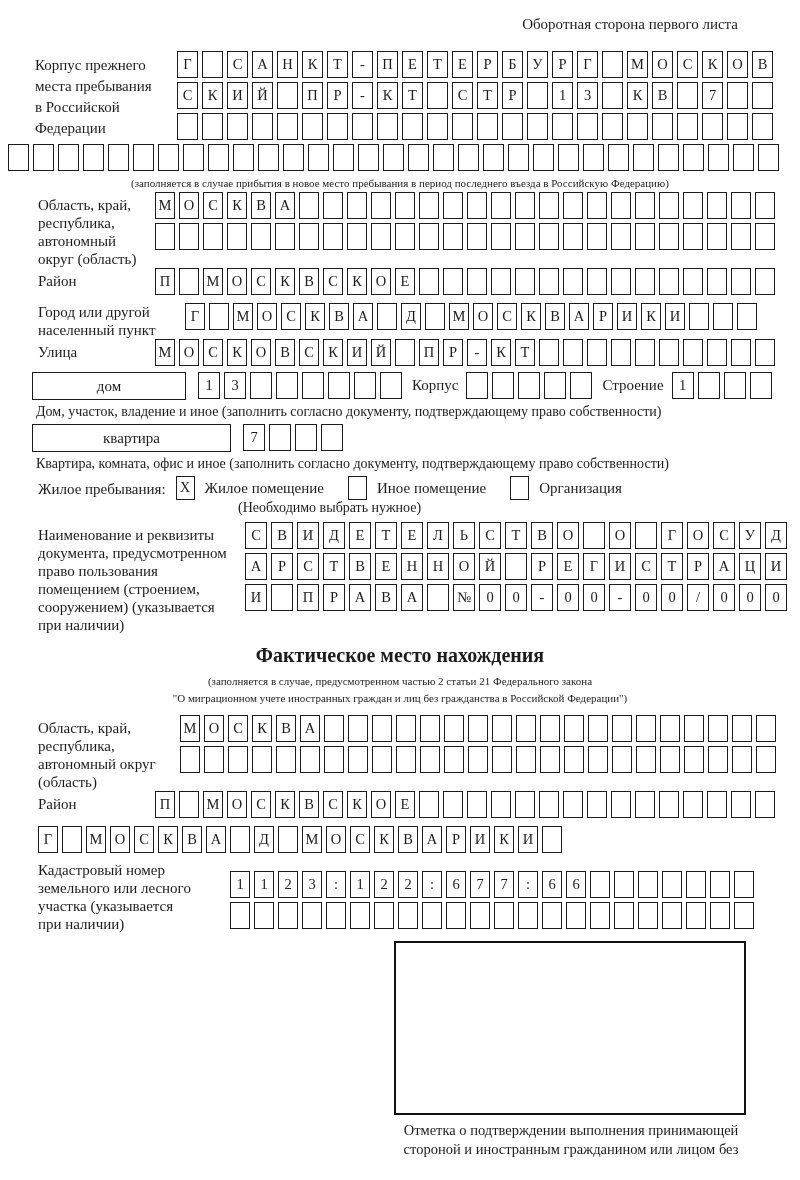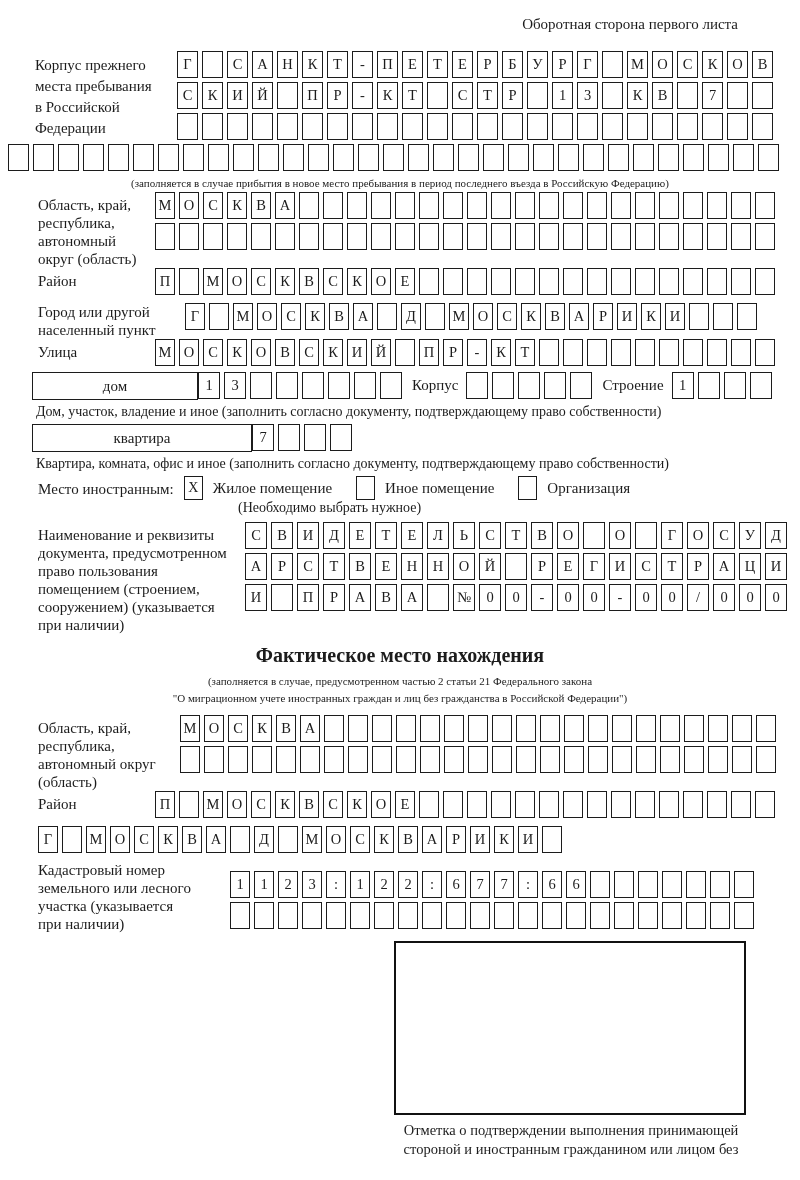--- a/index.html
+++ b/index.html
@@ -338,21 +338,21 @@
         <div class="cell"></div>
         <div class="cell"></div>
         <div class="cell"></div>
         <div class="cell"></div>
         <div class="cell"></div>
         <div class="cell"></div>
       </div>
   </div>
 
   <div class="flexrow" style="margin-left:32px;margin-top:2px;">
-    <div class="labelbox" style="width:166px;">дом</div>
+    <div class="labelbox" style="width:154px;margin-right:12px;">дом</div>
     <div class="cellrow wide">
         <div class="cell">1</div>
         <div class="cell">3</div>
         <div class="cell"></div>
         <div class="cell"></div>
         <div class="cell"></div>
         <div class="cell"></div>
         <div class="cell"></div>
         <div class="cell"></div>
       </div>
@@ -368,32 +368,32 @@
     <div class="cellrow wide">
         <div class="cell">1</div>
         <div class="cell"></div>
         <div class="cell"></div>
         <div class="cell"></div>
       </div>
   </div>
   <div class="note-l">Дом, участок, владение и иное (заполнить согласно документу, подтверждающему право собственности)</div>
 
   <div class="flexrow" style="margin-left:32px;">
-    <div class="labelbox" style="width:220px;">квартира</div>
+    <div class="labelbox" style="width:199px;margin-right:12px;">квартира</div>
     <div class="cellrow wide">
         <div class="cell">7</div>
         <div class="cell"></div>
         <div class="cell"></div>
         <div class="cell"></div>
       </div>
   </div>
   <div class="note-l">Квартира, комната, офис и иное (заполнить согласно документу, подтверждающему право собственности)</div>
 
   <div class="flexrow ml38" style="align-items:center;margin-top:2px;">
-    <div class="stay-label">Место иностранным:</div>
+    <div class="stay-label">Жилое пребывания:</div>
     <div class="opt">
       <div class="chk">X</div>
       <div class="optlabel">Жилое помещение</div>
     </div>
     <div class="opt">
       <div class="chk"></div>
       <div class="optlabel">Иное помещение</div>
     </div>
     <div class="opt">
       <div class="chk"></div>

